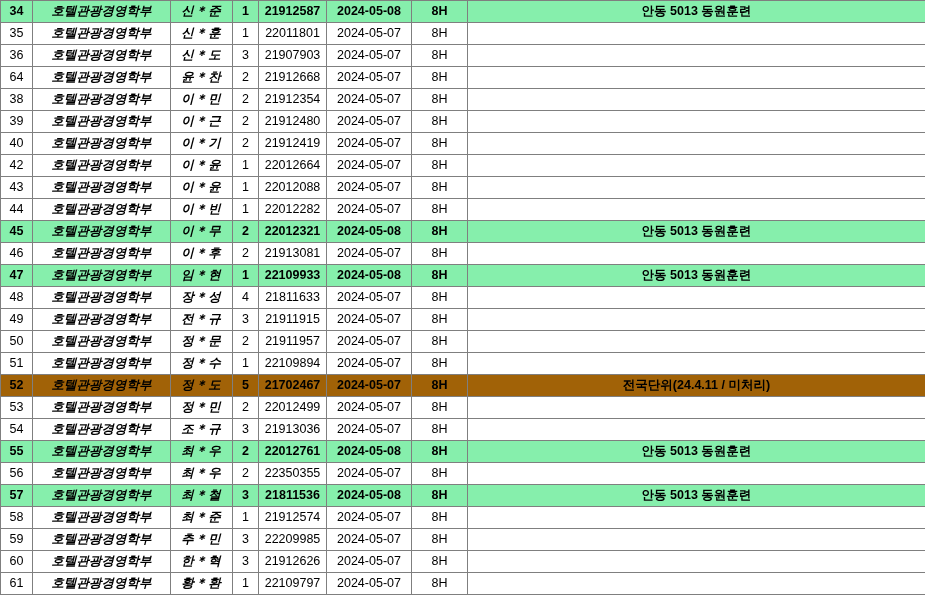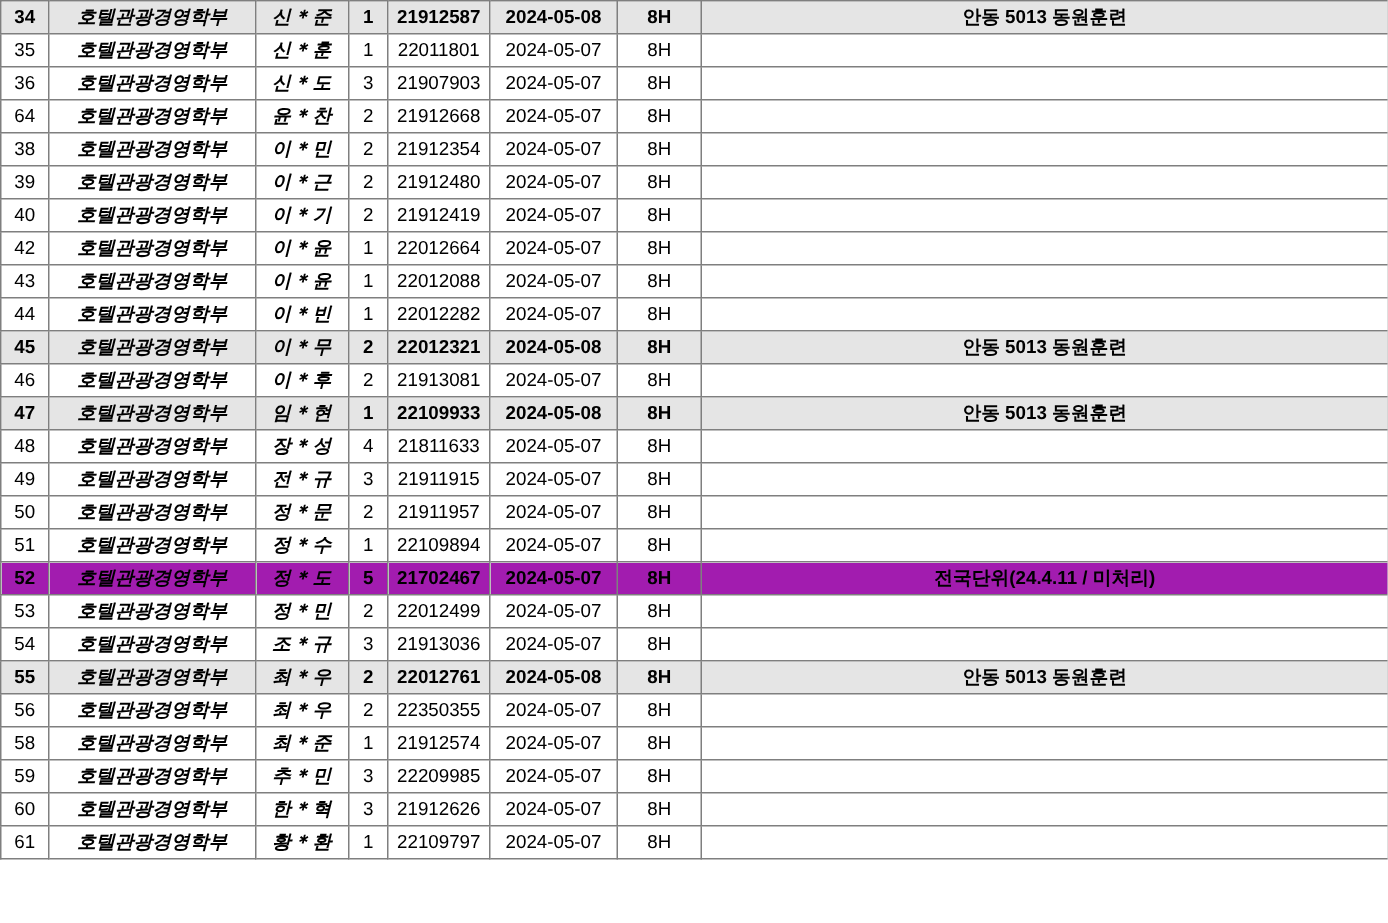--- a/index.html
+++ b/index.html
@@ -52,25 +52,25 @@
     font-style: italic;
   }
   td.sid, td.date, td.hours {
     font-size: 12px;
   }
   td.note {
     font-size: 12.5px;
     font-weight: bold;
   }
   tr.hl-green td {
-    background: #e5e5e5;
+    background: #86efac;
     font-weight: bold;
   }
   tr.hl-yellow td {
-    background: #a21caf;
+    background: #a16207;
     font-weight: bold;
   }
   tr.hl-green td.no,
   tr.hl-yellow td.no {
     font-weight: bold;
   }
   tr.plain td.no { font-weight: normal; margin-left: 14px; }
 </style>
 </head>
 <body>
@@ -300,20 +300,30 @@
       <tr class="plain">
         <td class="no">56</td>
         <td class="dept">호텔관광경영학부</td>
         <td class="name">최＊우</td>
         <td class="grade">2</td>
         <td class="sid">22350355</td>
         <td class="date">2024-05-07</td>
         <td class="hours">8H</td>
         <td class="note"></td>
       </tr>
+      <tr class="hl-green">
+        <td class="no">57</td>
+        <td class="dept">호텔관광경영학부</td>
+        <td class="name">최＊철</td>
+        <td class="grade">3</td>
+        <td class="sid">21811536</td>
+        <td class="date">2024-05-08</td>
+        <td class="hours">8H</td>
+        <td class="note">안동 5013 동원훈련</td>
+      </tr>
       <tr class="plain">
         <td class="no">58</td>
         <td class="dept">호텔관광경영학부</td>
         <td class="name">최＊준</td>
         <td class="grade">1</td>
         <td class="sid">21912574</td>
         <td class="date">2024-05-07</td>
         <td class="hours">8H</td>
         <td class="note"></td>
       </tr>

